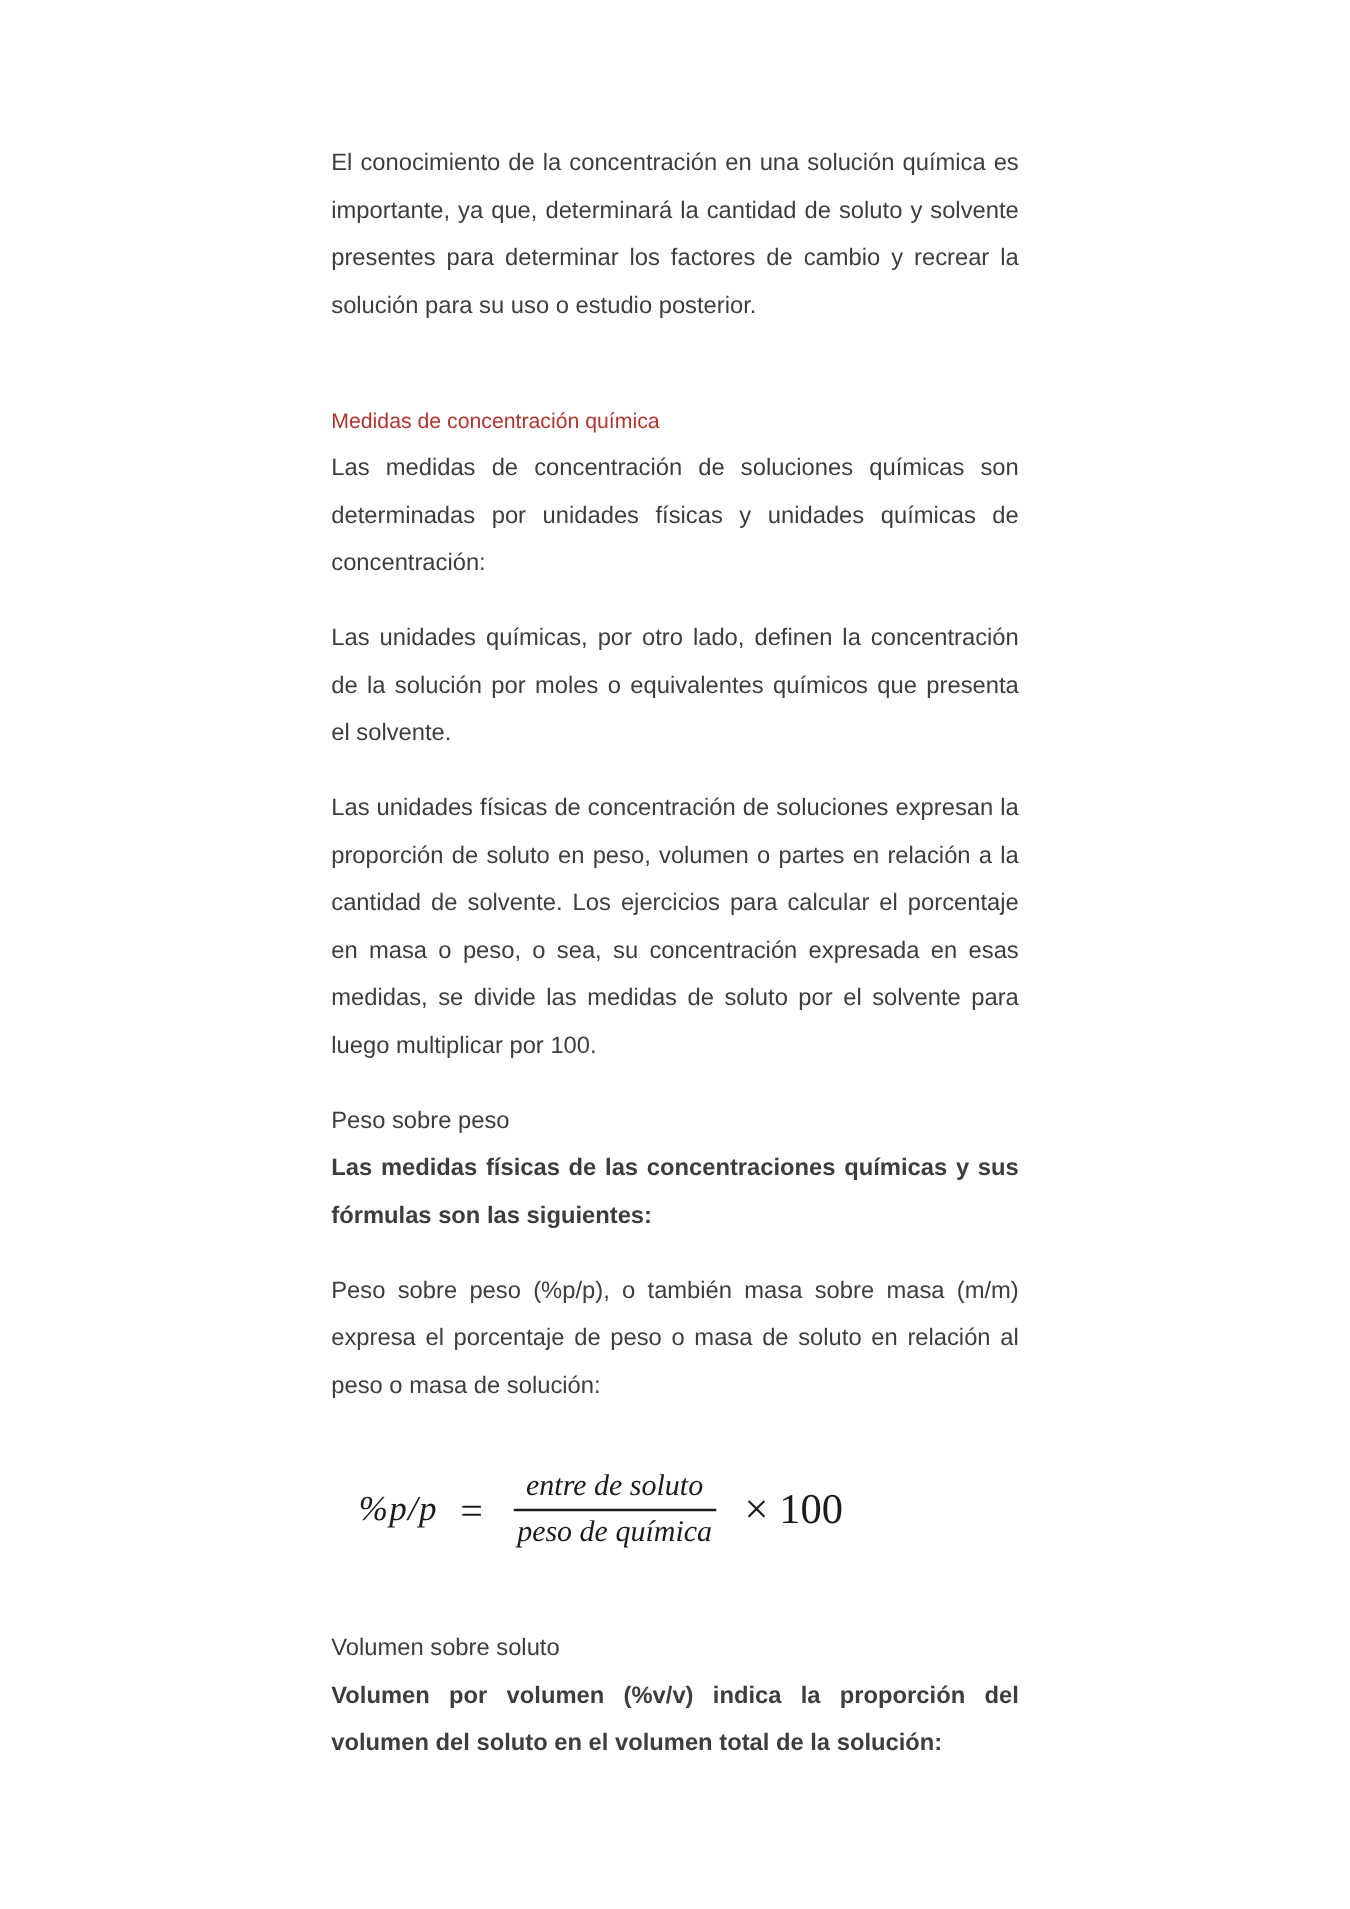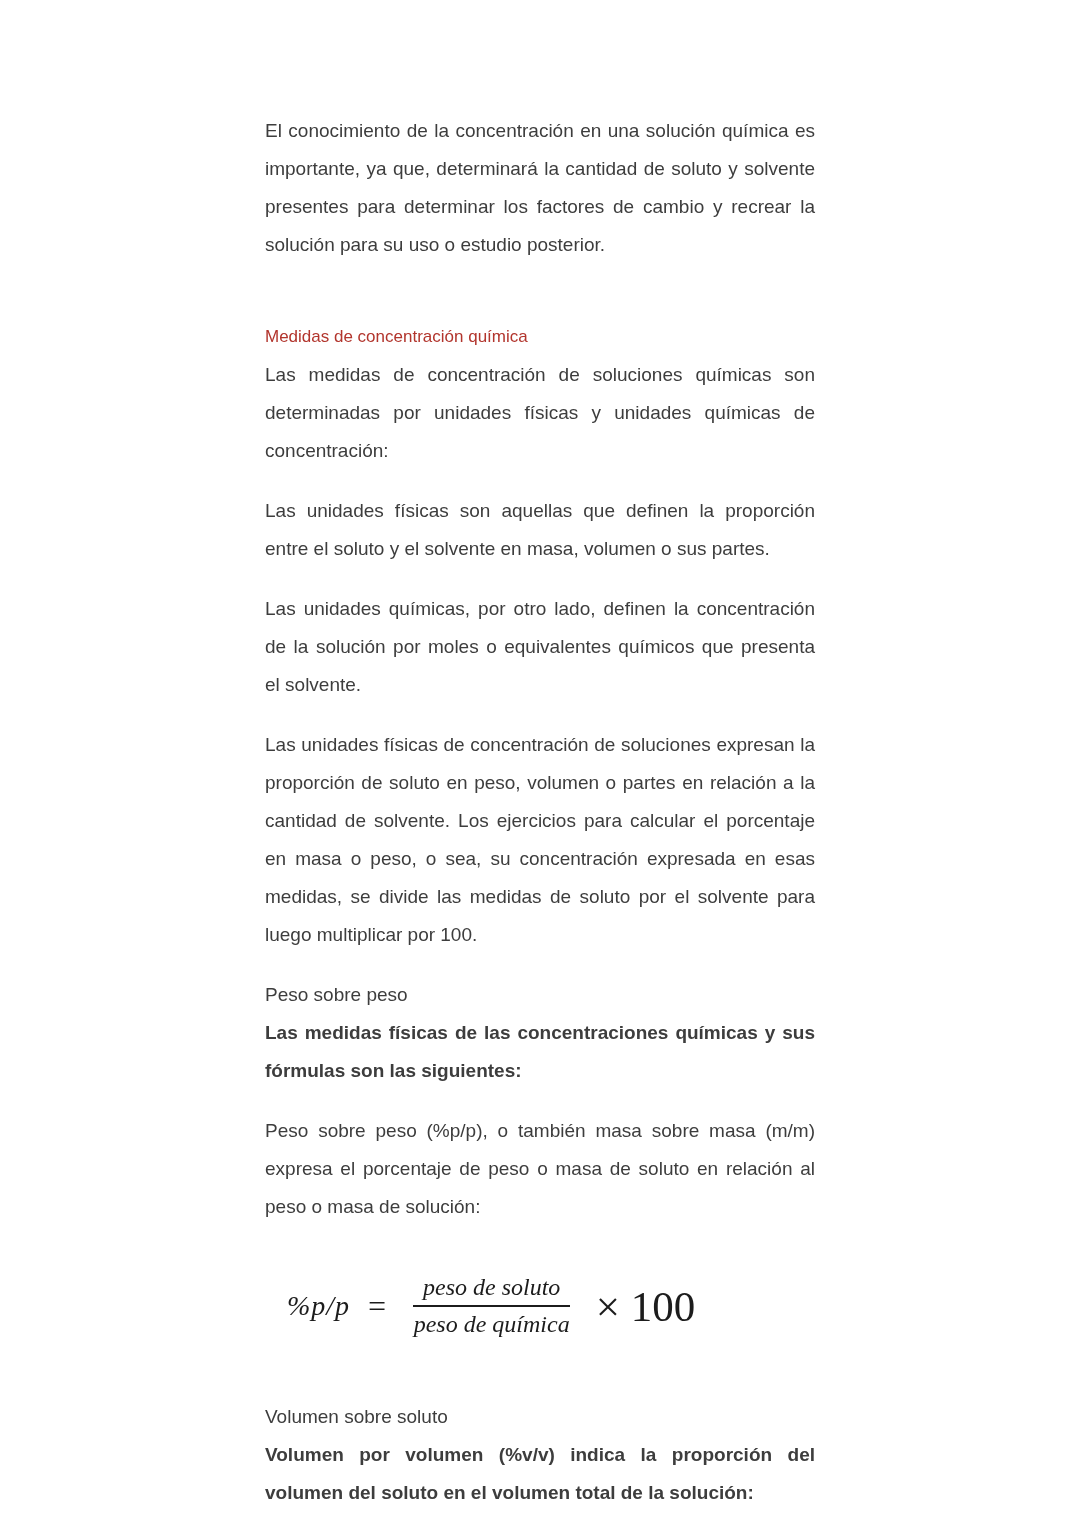--- a/index.html
+++ b/index.html
@@ -73,46 +73,45 @@
   }
   .frac-num {
     padding: 0 10px 4px 10px;
     border-bottom: 2px solid #1c1c1c;
   }
   .frac-den {
     padding: 4px 10px 0 10px;
   }
   .formula-mult {
     font-style: normal;
-    font-size: 43px;
+    font-size: 34px;
   }
 </style>
 </head>
 <body>
 
 <div class="page">
 
   <p class="para">El conocimiento de la concentración en una solución química es importante, ya que, determinará la cantidad de soluto y solvente presentes para determinar los factores de cambio y recrear la solución para su uso o estudio posterior.</p>
 
   <h2 class="heading">Medidas de concentración química</h2>
   <p class="para">Las medidas de concentración de soluciones químicas son determinadas por unidades físicas y unidades químicas de concentración:</p>
-  <p class="para">Las unidades físicas son aquellas que definen la proporción entre el soluto y el solvente en masa, volumen o sus partes.</p>
   <p class="para">Las unidades químicas, por otro lado, definen la concentración de la solución por moles o equivalentes químicos que presenta el solvente.</p>
 
   <p class="para">Las unidades físicas de concentración de soluciones expresan la proporción de soluto en peso, volumen o partes en relación a la cantidad de solvente. Los ejercicios para calcular el porcentaje en masa o peso, o sea, su concentración expresada en esas medidas, se divide las medidas de soluto por el solvente para luego multiplicar por 100.</p>
   <p class="para subtitle">Peso sobre peso</p>
 
   <p class="para">Las medidas físicas de las concentraciones químicas y sus fórmulas son las siguientes:</p>
   <p class="para">Peso sobre peso (%p/p), o también masa sobre masa (m/m) expresa el porcentaje de peso o masa de soluto en relación al peso o masa de solución:</p>
 
   <div class="formula">
     <span class="formula-lhs">%p/p</span>
     <span class="formula-eq">=</span>
     <span class="frac">
-      <span class="frac-num">peso de soluto</span>
+      <span class="frac-num">entre de soluto</span>
       <span class="frac-den">peso de química</span>
     </span>
     <span class="formula-mult">× 100</span>
   </div>
 
   <p class="para subtitle">Volumen sobre soluto</p>
   <p class="para">Volumen por volumen (%v/v) indica la proporción del volumen del soluto en el volumen total de la solución:</p>
 
 </div>
 

